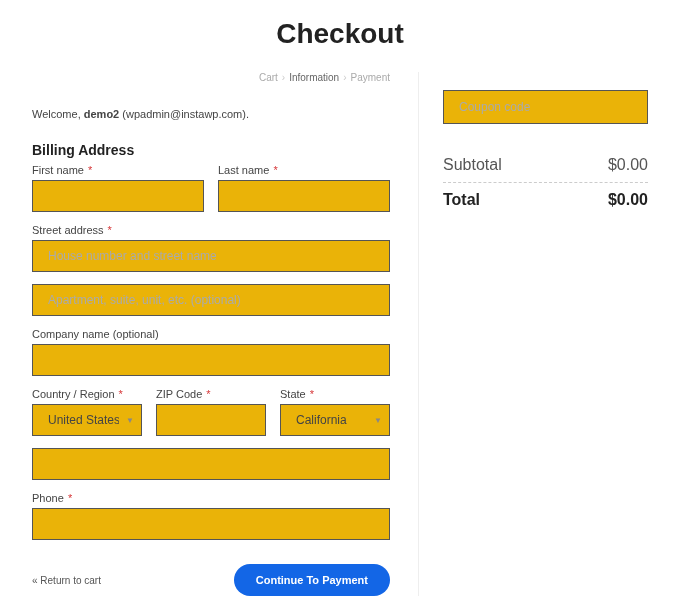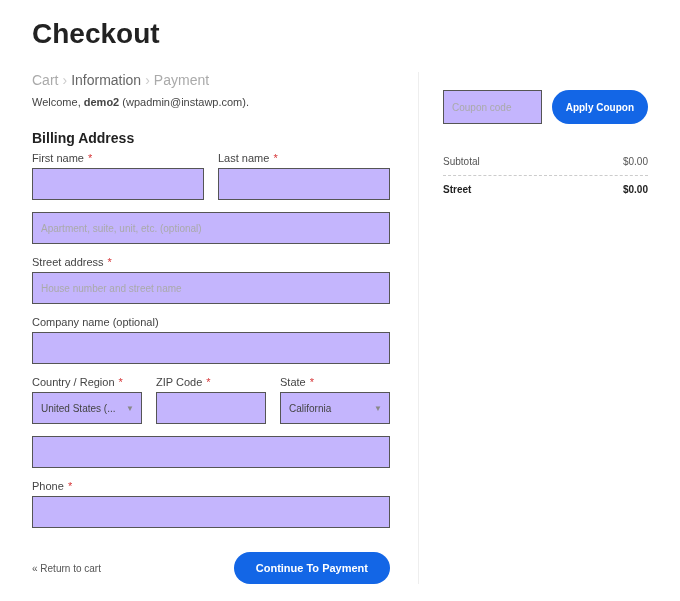--- a/index.html
+++ b/index.html
@@ -1,43 +1,43 @@
 <!DOCTYPE html>
 <html><head>
   <meta charset="utf-8">
   <style>
     * { box-sizing: border-box; margin: 0; padding: 0; }
     body { font-family: Arial, Helvetica, sans-serif; font-size: 12px; color: #333; width: 680px; background: #fff; }
     .container { padding: 0 32px 30px; }
-    h1.title { text-align: left; font-size: 28px; font-weight: 800; color: #222; margin: 18px 0 22px; }
+    h1.title { text-align: center; font-size: 28px; font-weight: 800; color: #222; margin: 18px 0 22px; }
     .cols { display: flex; gap: 28px; }
     .left { flex: 1 1 56%; }
     .right { flex: 0 0 230px; border-left: 1px solid #eee; padding-left: 24px; }
-    .crumbs { color: #aaa; font-size: 14px; margin-bottom: 8px; }
+    .crumbs { color: #aaa; font-size: 10px; margin-bottom: 25px; text-align: right; }
     .crumbs span.active { color: #666; }
     .crumbs i { font-style: normal; margin: 0 4px; color: #ccc; }
     h2.section { font-size: 14px; font-weight: 800; color: #222; margin: 8px 0 6px; }
     .welcome { font-size: 11px; color: #444; margin-bottom: 22px; }
     .welcome strong { font-weight: 800; }
     .row { display: flex; gap: 14px; margin-bottom: 12px; }
     .field { flex: 1; display: flex; flex-direction: column; }
     .label { font-size: 11px; color: #444; margin-bottom: 4px; }
     .req { color: #d63638; margin-left: 1px; }
-    input[type=text], select { width: 100%; height: 32px; border: 1px solid #555; padding: 0 8px; font-size: 10px; background: #c4b5fd; color: #333; }
+    input[type=text], select { width: 100%; height: 32px; border: 1px solid #555; padding: 0 15px; font-size: 12px; background: #eab308; color: #333; }
     input[type=text]::placeholder { color: #aaa; }
     .select-wrap { position: relative; }
     .select-wrap select { appearance: none; padding-right: 22px; color: #444; }
     .select-wrap .caret { position: absolute; right: 8px; top: 50%; transform: translateY(-50%); pointer-events: none; color: #888; font-size: 8px; }
     .bottom-row { display: flex; justify-content: space-between; align-items: center; margin-top: 24px; }
     .return { font-size: 10px; color: #555; text-decoration: none; }
     .btn-primary { background: #1366e6; color: #fff; border: none; border-radius: 18px; padding: 10px 22px; font-size: 11px; font-weight: 700; cursor: pointer; }
     .coupon-row { display: flex; gap: 10px; margin: 18px 0 24px; }
     .coupon-row input { flex: 1; height: 34px; }
     .coupon-row button { background: #1366e6; color: #fff; border: none; border-radius: 18px; padding: 0 14px; font-size: 10px; font-weight: 700; cursor: pointer; white-space: nowrap; }
-    .summary-line { display: flex; justify-content: space-between; font-size: 10px; padding: 8px 0; color: #555; border-bottom: 1px dashed #ccc; }
+    .summary-line { display: flex; justify-content: space-between; font-size: 16px; padding: 8px 0; color: #555; border-bottom: 1px dashed #ccc; }
     .summary-line.total { font-weight: 800; color: #222; border-bottom: none; }
   </style>
 </head>
 <body>
 
 <div class="container">
   <h1 class="title">Checkout</h1>
   <div class="cols">
     <div class="left">
       <div class="crumbs">
@@ -56,27 +56,27 @@
           <input type="text" style="">
         </div>
         <div class="field">
           <label class="label"><span>Last name</span> <span class="req">*</span></label>
           <input type="text" style="">
         </div>
       </div>
 
       <div class="row">
         <div class="field">
-          <input type="text" placeholder="Apartment, suite, unit, etc. (optional)" style="">
+          <label class="label"><span>Street address</span> <span class="req">*</span></label>
+          <input type="text" placeholder="House number and street name" style="">
         </div>
       </div>
       <div class="row">
         <div class="field">
-          <label class="label"><span>Street address</span> <span class="req">*</span></label>
-          <input type="text" placeholder="House number and street name" style="">
+          <input type="text" placeholder="Apartment, suite, unit, etc. (optional)" style="">
         </div>
       </div>
 
       <div class="row">
         <div class="field">
           <label class="label">Company name (optional)</label>
           <input type="text" style="">
         </div>
       </div>
 
@@ -116,25 +116,24 @@
 
       <div class="bottom-row">
         <a href="#" class="return">« Return to cart</a>
         <button class="btn-primary">Continue To Payment</button>
       </div>
     </div>
 
     <div class="right">
       <div class="coupon-row">
         <input type="text" placeholder="Coupon code" style="">
-        <button>Apply Coupon</button>
       </div>
       <div class="summary-line">
         <span>Subtotal</span>
         <span>$0.00</span>
       </div>
       <div class="summary-line total">
-        <span>Street</span>
+        <span>Total</span>
         <span>$0.00</span>
       </div>
     </div>
   </div>
 </div>
 
 </body></html>

